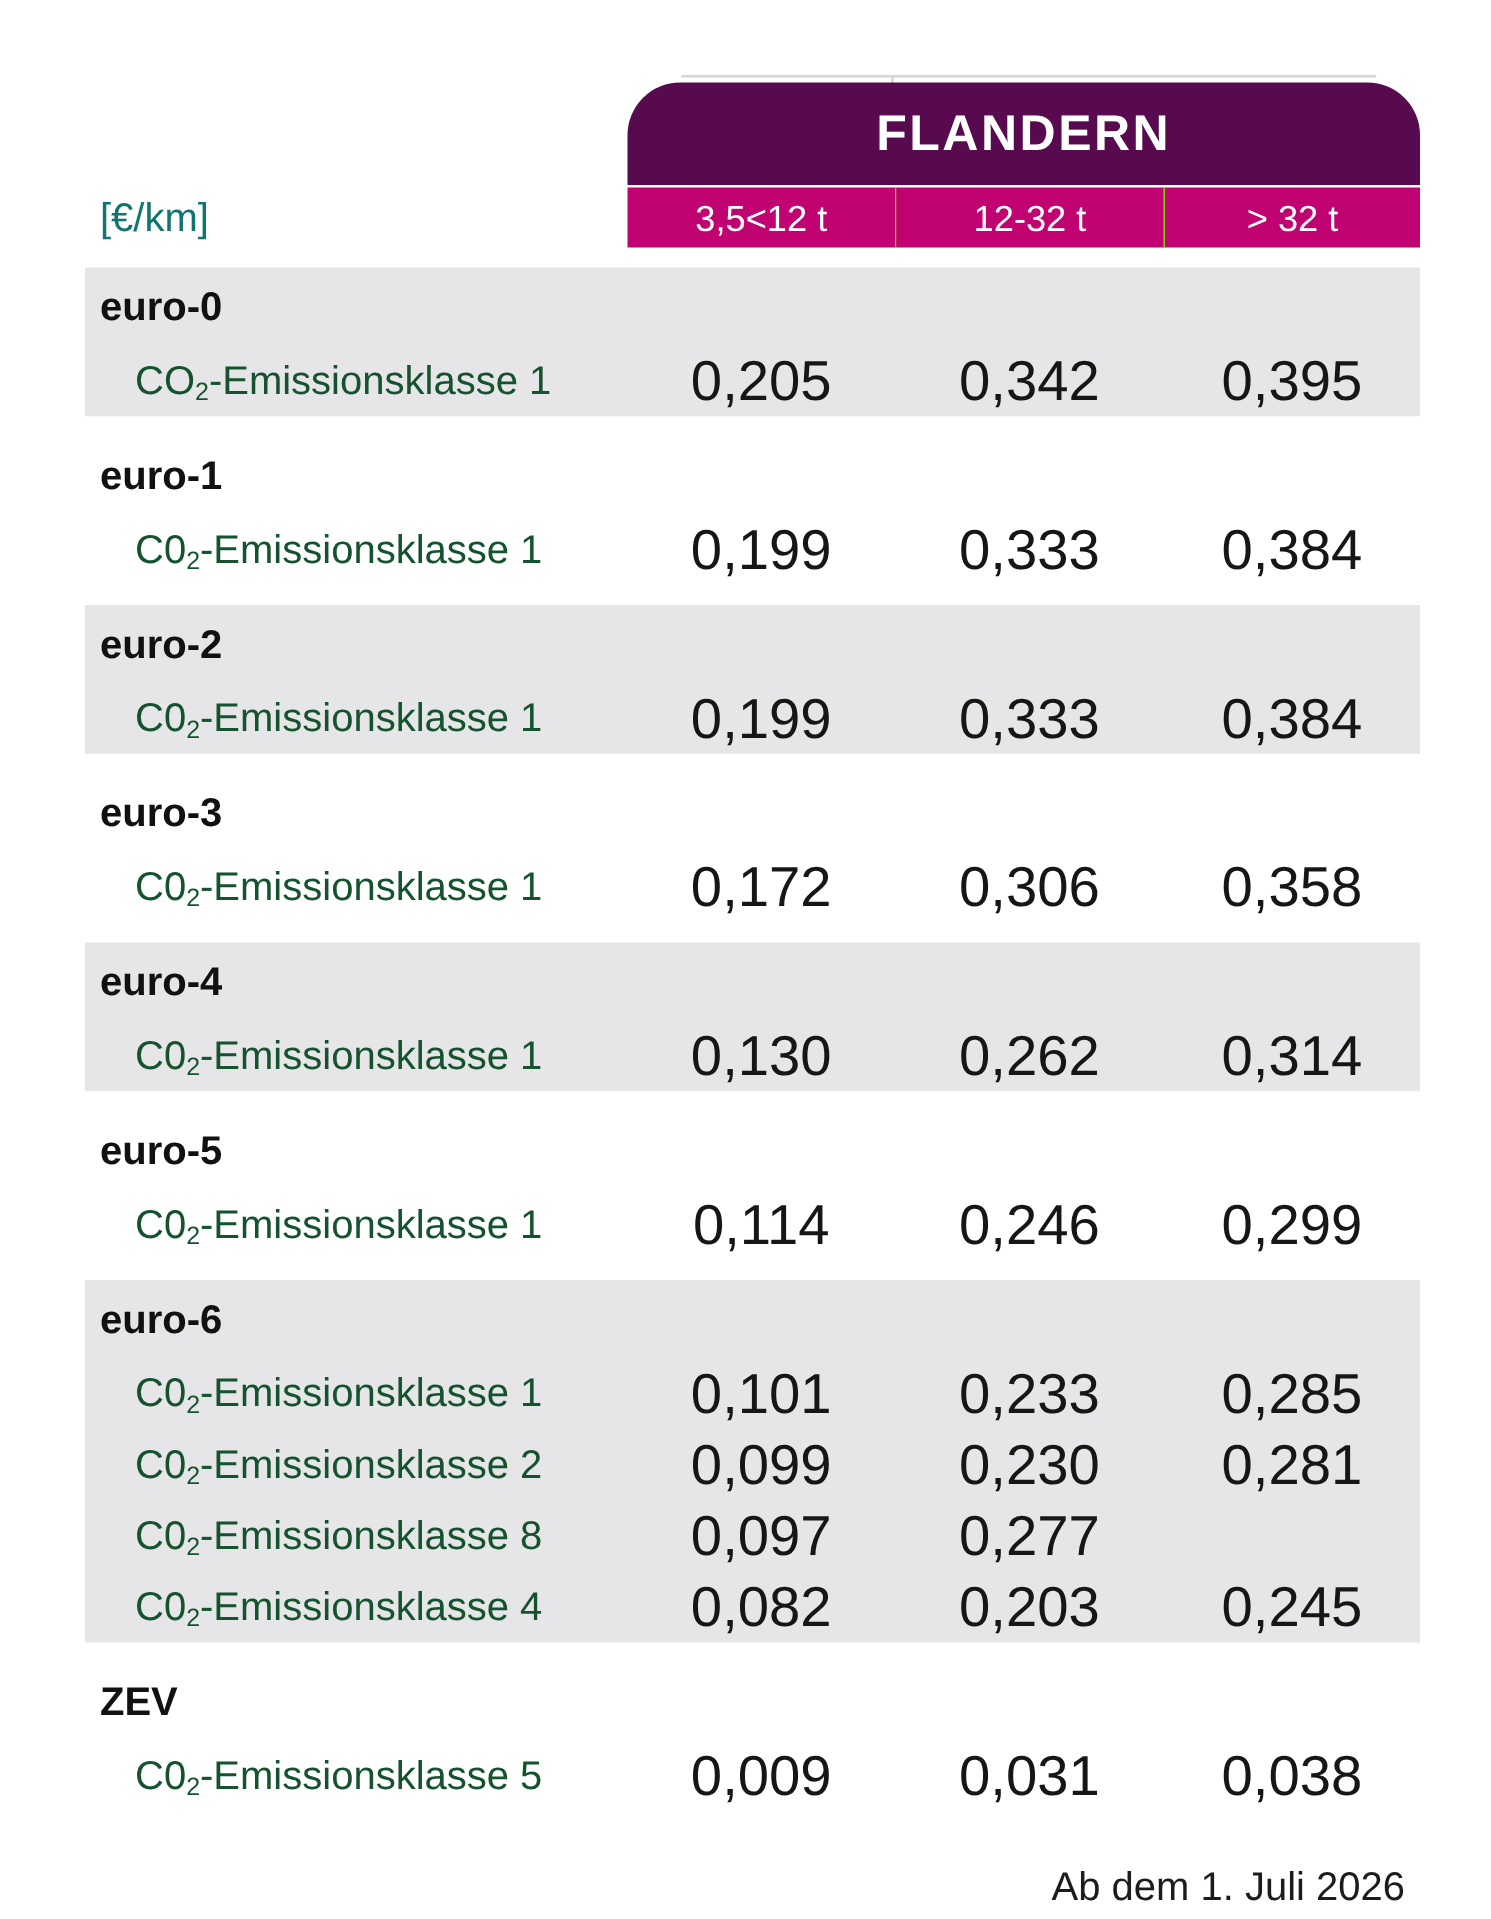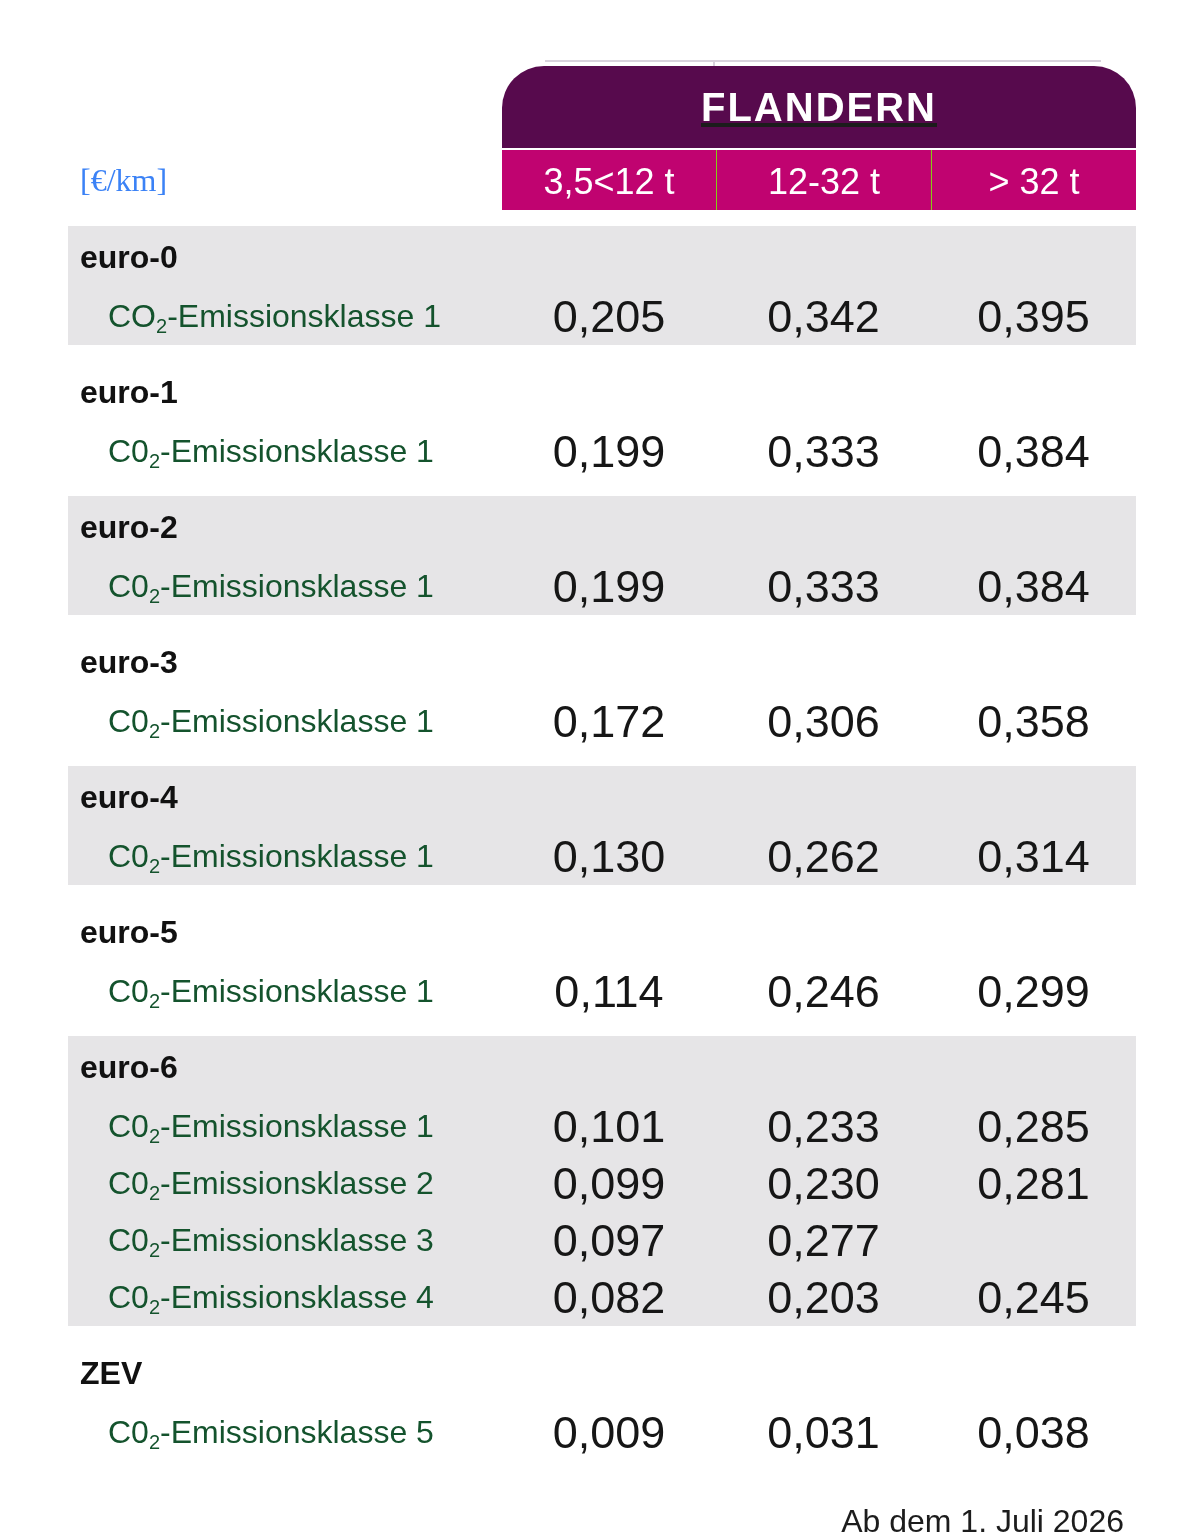--- a/index.html
+++ b/index.html
@@ -14,31 +14,31 @@
     font-family:"Liberation Sans","DejaVu Sans",sans-serif;color:var(--text);
     overflow:hidden;
   }
   .edge-line{position:absolute;top:60px;left:545px;width:556px;height:2px;background:#d8d2dc;}
   .edge-tick{position:absolute;top:60px;left:713px;width:2px;height:9px;background:#d8d2dc;}
   .table{position:absolute;left:68px;top:66px;width:1068px;}
   .grid{display:grid;grid-template-columns:434px 214px 215px 205px;}
   .region-banner{
     grid-column:2/5;height:82px;background:var(--purple);
     border-top-left-radius:42px;border-top-right-radius:42px;
-    display:flex;align-items:center;justify-content:center;margin-bottom:2px;text-decoration:underline;
+    display:flex;align-items:center;justify-content:center;margin-bottom:2px;
   }
   .region-banner span{
     color:#ffffff;font-weight:bold;font-size:40px;letter-spacing:2px;
   }
   .weight-row{margin-bottom:2px;}
   .unit-cell{
-    display:flex;align-items:center;padding-left:12px;font-size:32px;color:#3b82f6;font-family:Liberation Serif, serif;
+    display:flex;align-items:center;padding-left:12px;font-size:32px;color:#0f766e;
   }
   .weight-cell{
-    height:60px;background:var(--magenta);color:#ffffff;font-size:36px;
+    height:48px;background:var(--magenta);color:#ffffff;font-size:29px;
     display:flex;align-items:center;justify-content:center;padding-top:4px;box-sizing:border-box;
   }
   .weight-cell.sep{border-left:1px solid #84cc16;}
   .group.shaded{background:var(--gray);}
   .group-header-row{height:62px;display:flex;align-items:center;margin-top:16px;}
   .group-header-row .gname{
     font-weight:bold;font-size:32px;padding-left:12px;color:#111111;
   }
   .class-row{height:57px;}
   .class-label{
@@ -189,21 +189,21 @@
             <span class="rest">-Emissionsklasse 2</span>
           </div>
           <div class="value-cell">0,099</div>
           <div class="value-cell">0,230</div>
           <div class="value-cell">0,281</div>
         </div>
         <div class="grid class-row">
           <div class="class-label">
             <span class="main">C0</span>
             <span class="sub2">2</span>
-            <span class="rest">-Emissionsklasse 3</span>
+            <span class="rest">-Emissionsklasse 8</span>
           </div>
           <div class="value-cell">0,097</div>
           <div class="value-cell">0,277</div>
         </div>
         <div class="grid class-row">
           <div class="class-label">
             <span class="main">C0</span>
             <span class="sub2">2</span>
             <span class="rest">-Emissionsklasse 4</span>
           </div>

